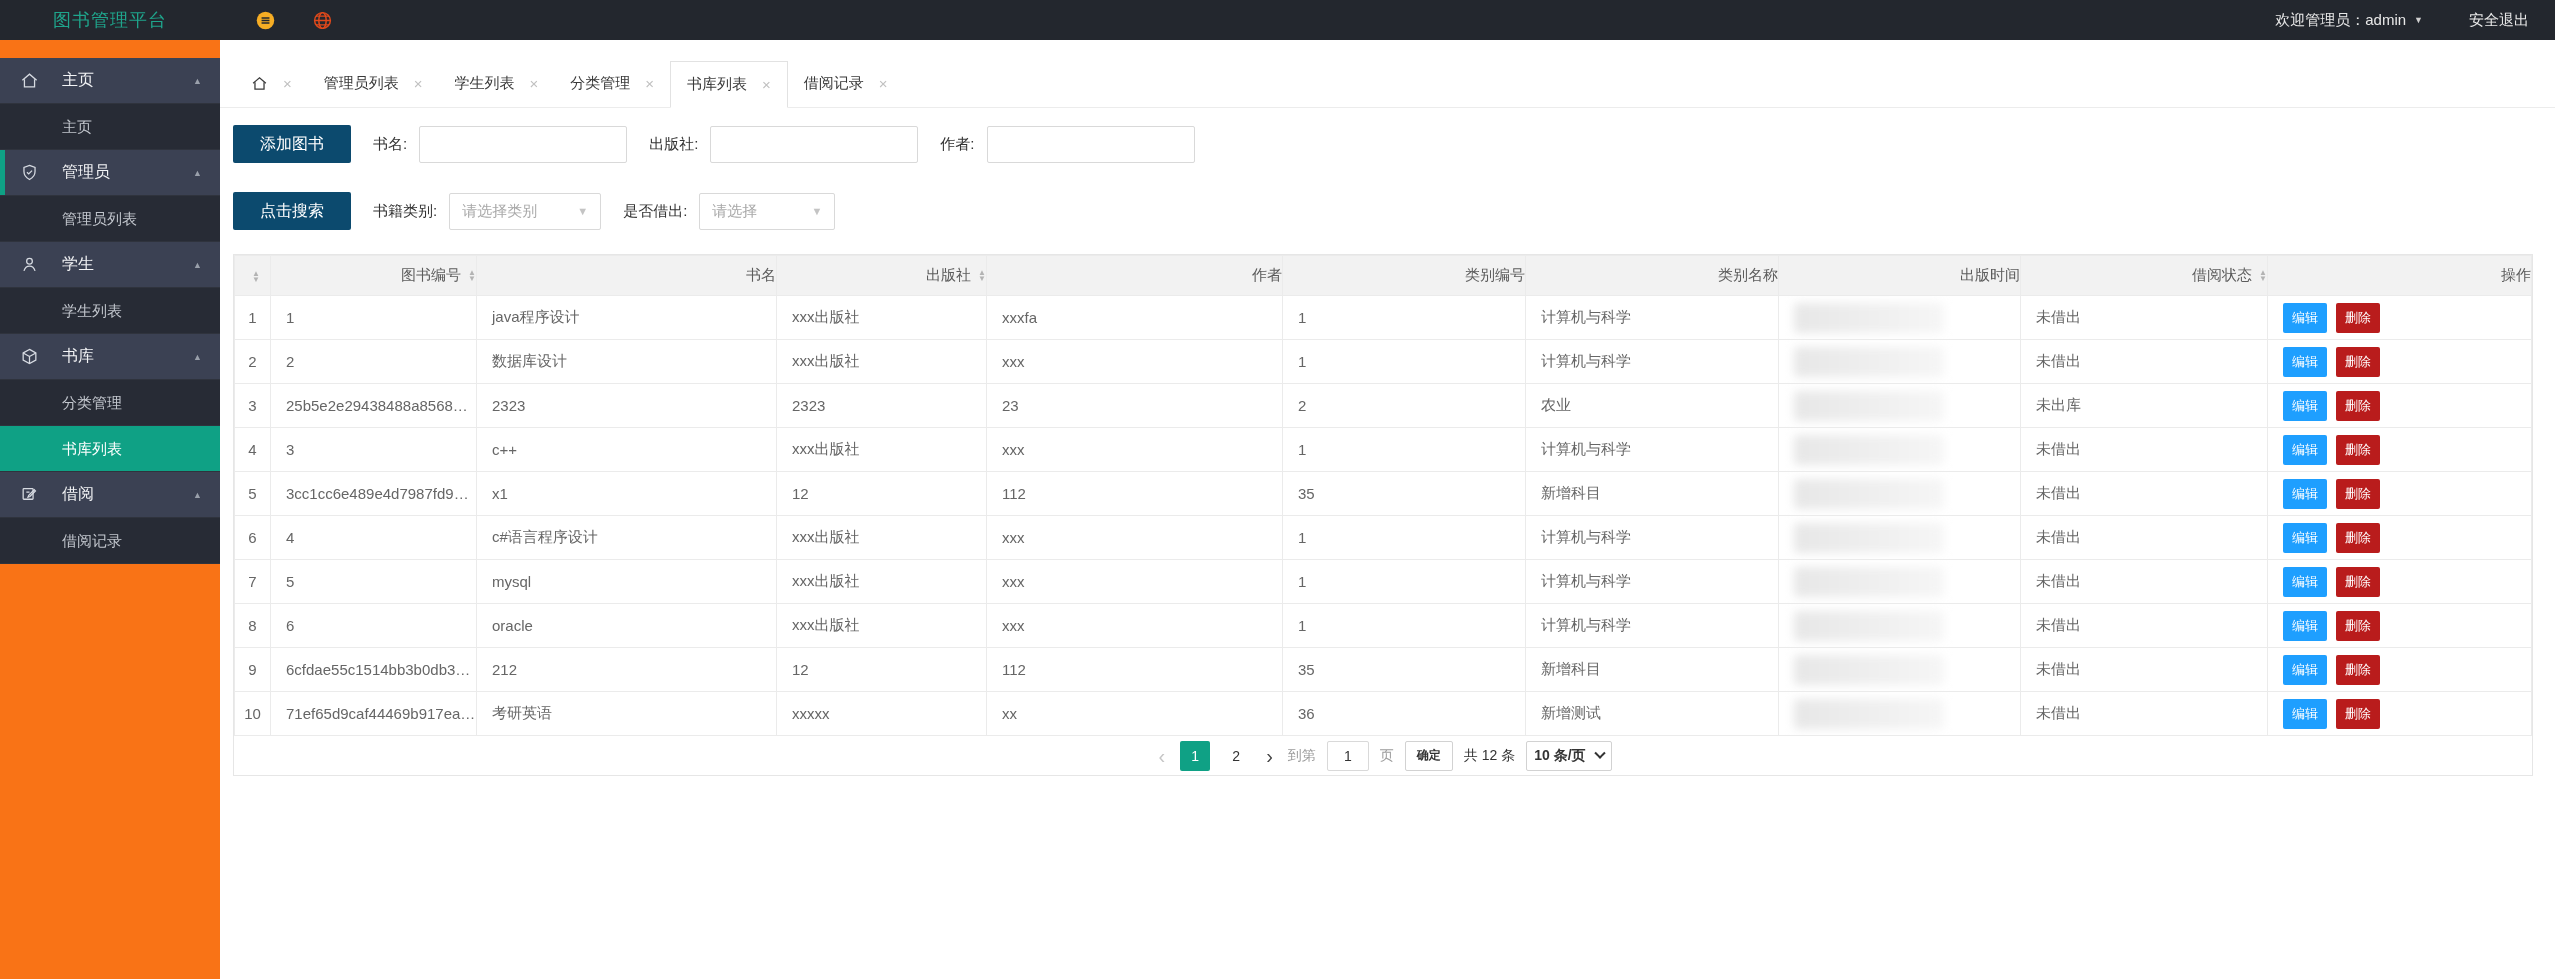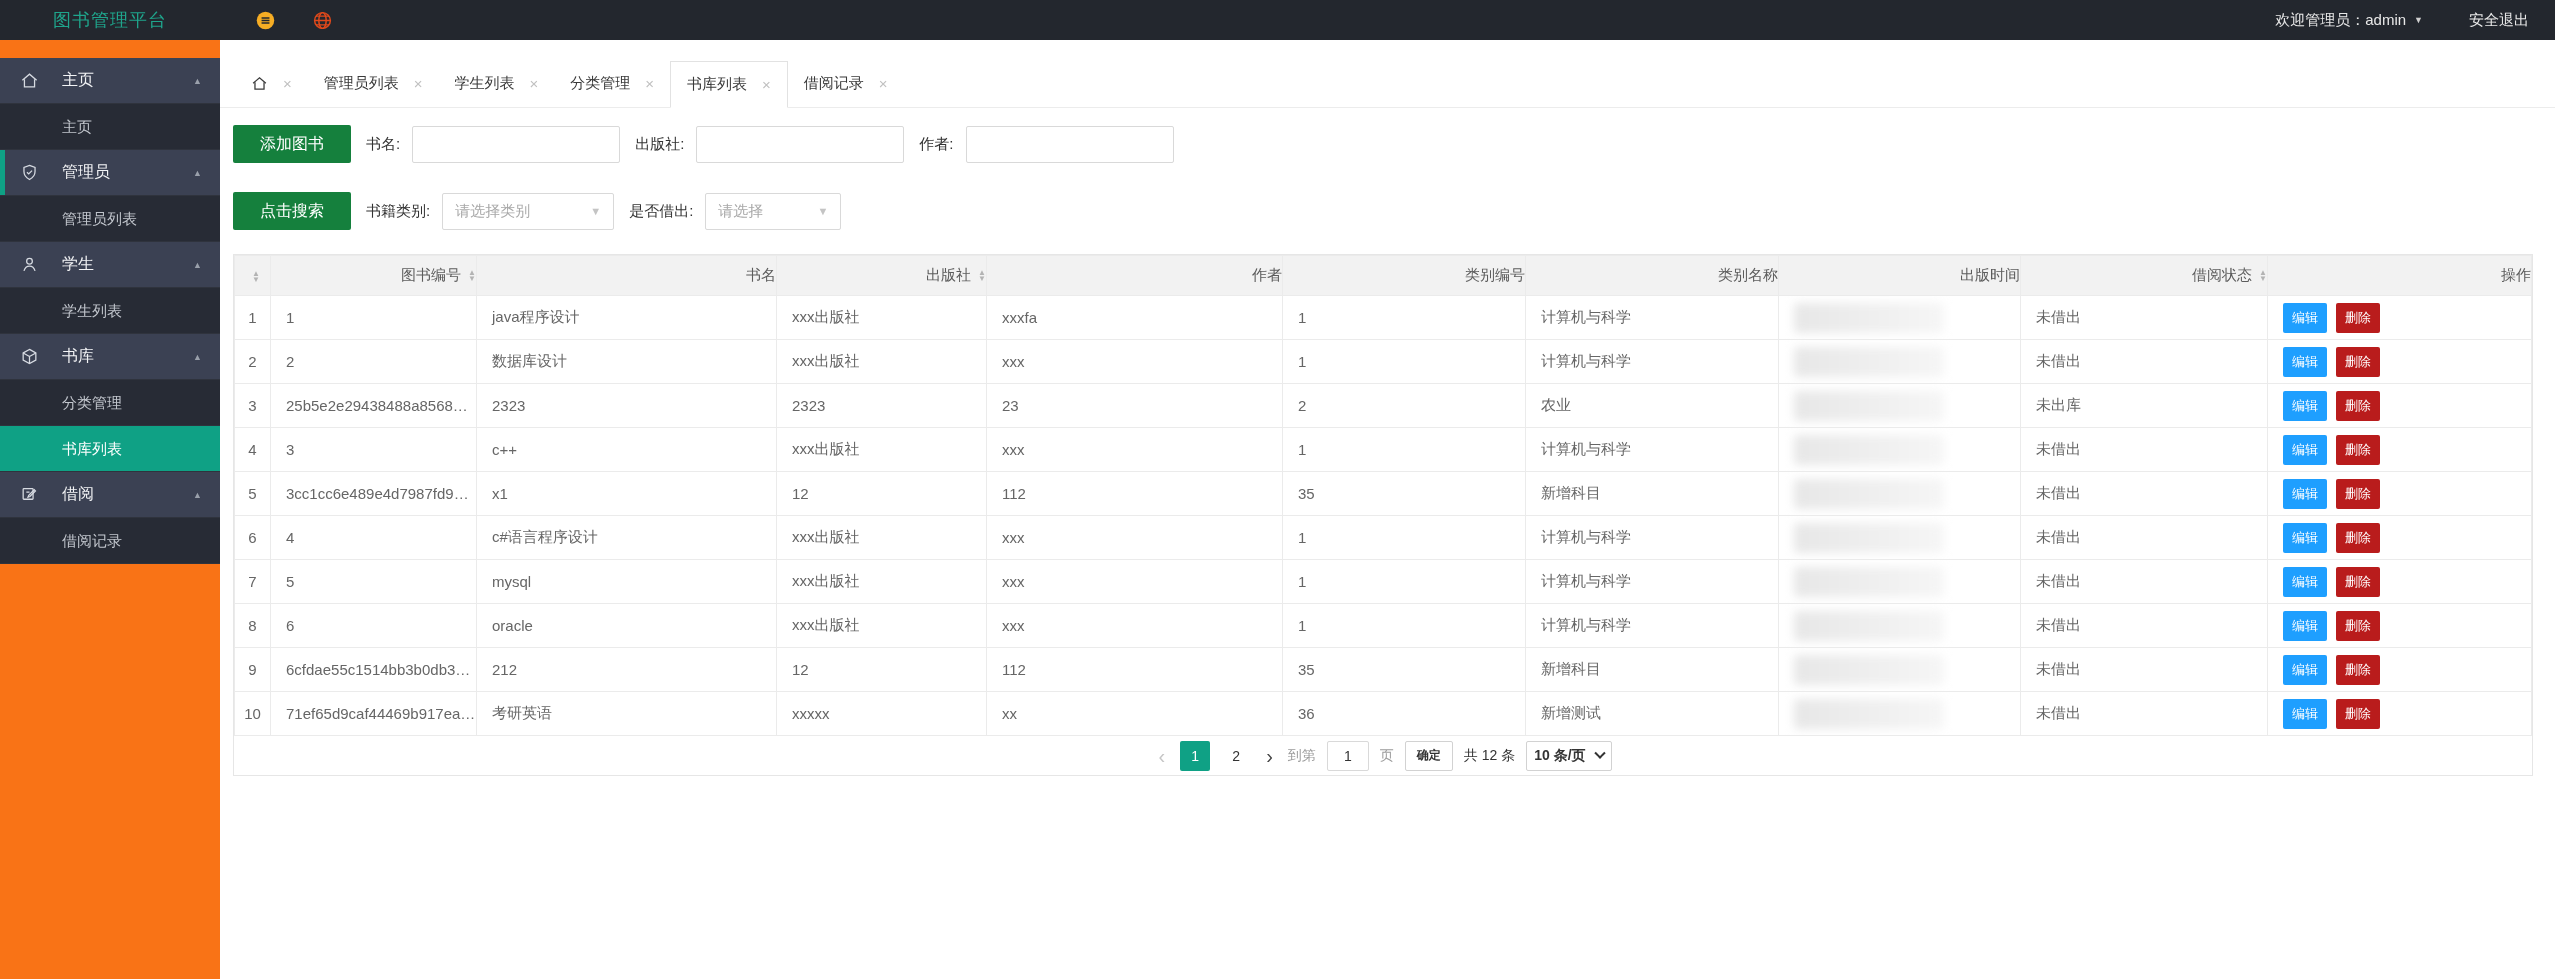--- a/index.html
+++ b/index.html
@@ -33,28 +33,28 @@
   .tabbar { display:flex; align-items:flex-end; padding:20px 0 0 15px; border-bottom:1px solid #ECECEC; background:#fff; }
   .tab { height:47px; display:flex; align-items:center; padding:0 16px; font-size:15px; color:#3A3A3A; cursor:pointer; background:#fff; }
   .tab .t-close { color:#C0C0C0; margin-left:15px; font-size:15px; }
   .tab.active { border:1px solid #E2E2E2; border-bottom-color:#fff; margin-bottom:-1px; }
   .tab .t-home { width:17px; height:17px; color:#3A3A3A; display:block; }
 
   .toolbar { padding-left:13px; }
   .tool-row { display:flex; align-items:center; height:38px; }
   .tool-row.first { margin-top:17px; }
   .tool-row.second { margin-top:29px; }
-  .btn-teal { width:118px; height:38px; background:#15803d; color:#fff; font-size:16px; border:none; border-radius:2px; cursor:pointer;
+  .btn-teal { width:118px; height:38px; background:#0c4a6e; color:#fff; font-size:16px; border:none; border-radius:2px; cursor:pointer;
     font-family:inherit; }
-  .f-label { margin-left:15px; margin-right:12px; font-size:15px; color:#333; }
+  .f-label { margin-left:22px; margin-right:12px; font-size:15px; color:#333; }
   .f-input { width:208px; height:37px; border:1px solid #D9D9D9; border-radius:2px; padding:0 10px; font-size:15px; color:#333; outline:none; }
   .f-select { height:37px; border:1px solid #D9D9D9; border-radius:2px; display:flex; align-items:center; justify-content:space-between;
     padding:0 12px; color:#A9A9A9; font-size:15px; cursor:pointer; background:#fff; }
   .f-select .s-caret { color:#C4C4C4; font-size:11px; margin-left:14px; }
-  .w-cat { width:172px; } .w-borrow { width:136px; }
+  .w-cat { width:152px; } .w-borrow { width:136px; }
 
   
   .table-wrap { margin:24px 0 0 13px; width:2300px; border:1px solid #E6E6E6; }
   table { border-collapse:collapse; table-layout:fixed; width:2298px; }
   th, td { border:1px solid #EBEBEB; overflow:hidden; white-space:nowrap; text-overflow:ellipsis; }
   th { height:40px; background:#F2F2F2; font-weight:normal; color:#5C5C5C; font-size:15px; text-align:right; padding-left:15px; }
   td { height:44px; font-size:15px; color:#666; padding-left:15px; }
   th.c-index, td.c-index { padding-left:0; text-align:center; }
   .sort { display:inline-flex; flex-direction:column; vertical-align:middle; margin-left:7px; }
   .sort span { font-size:8px; line-height:6px; color:#B3B3B3; }

